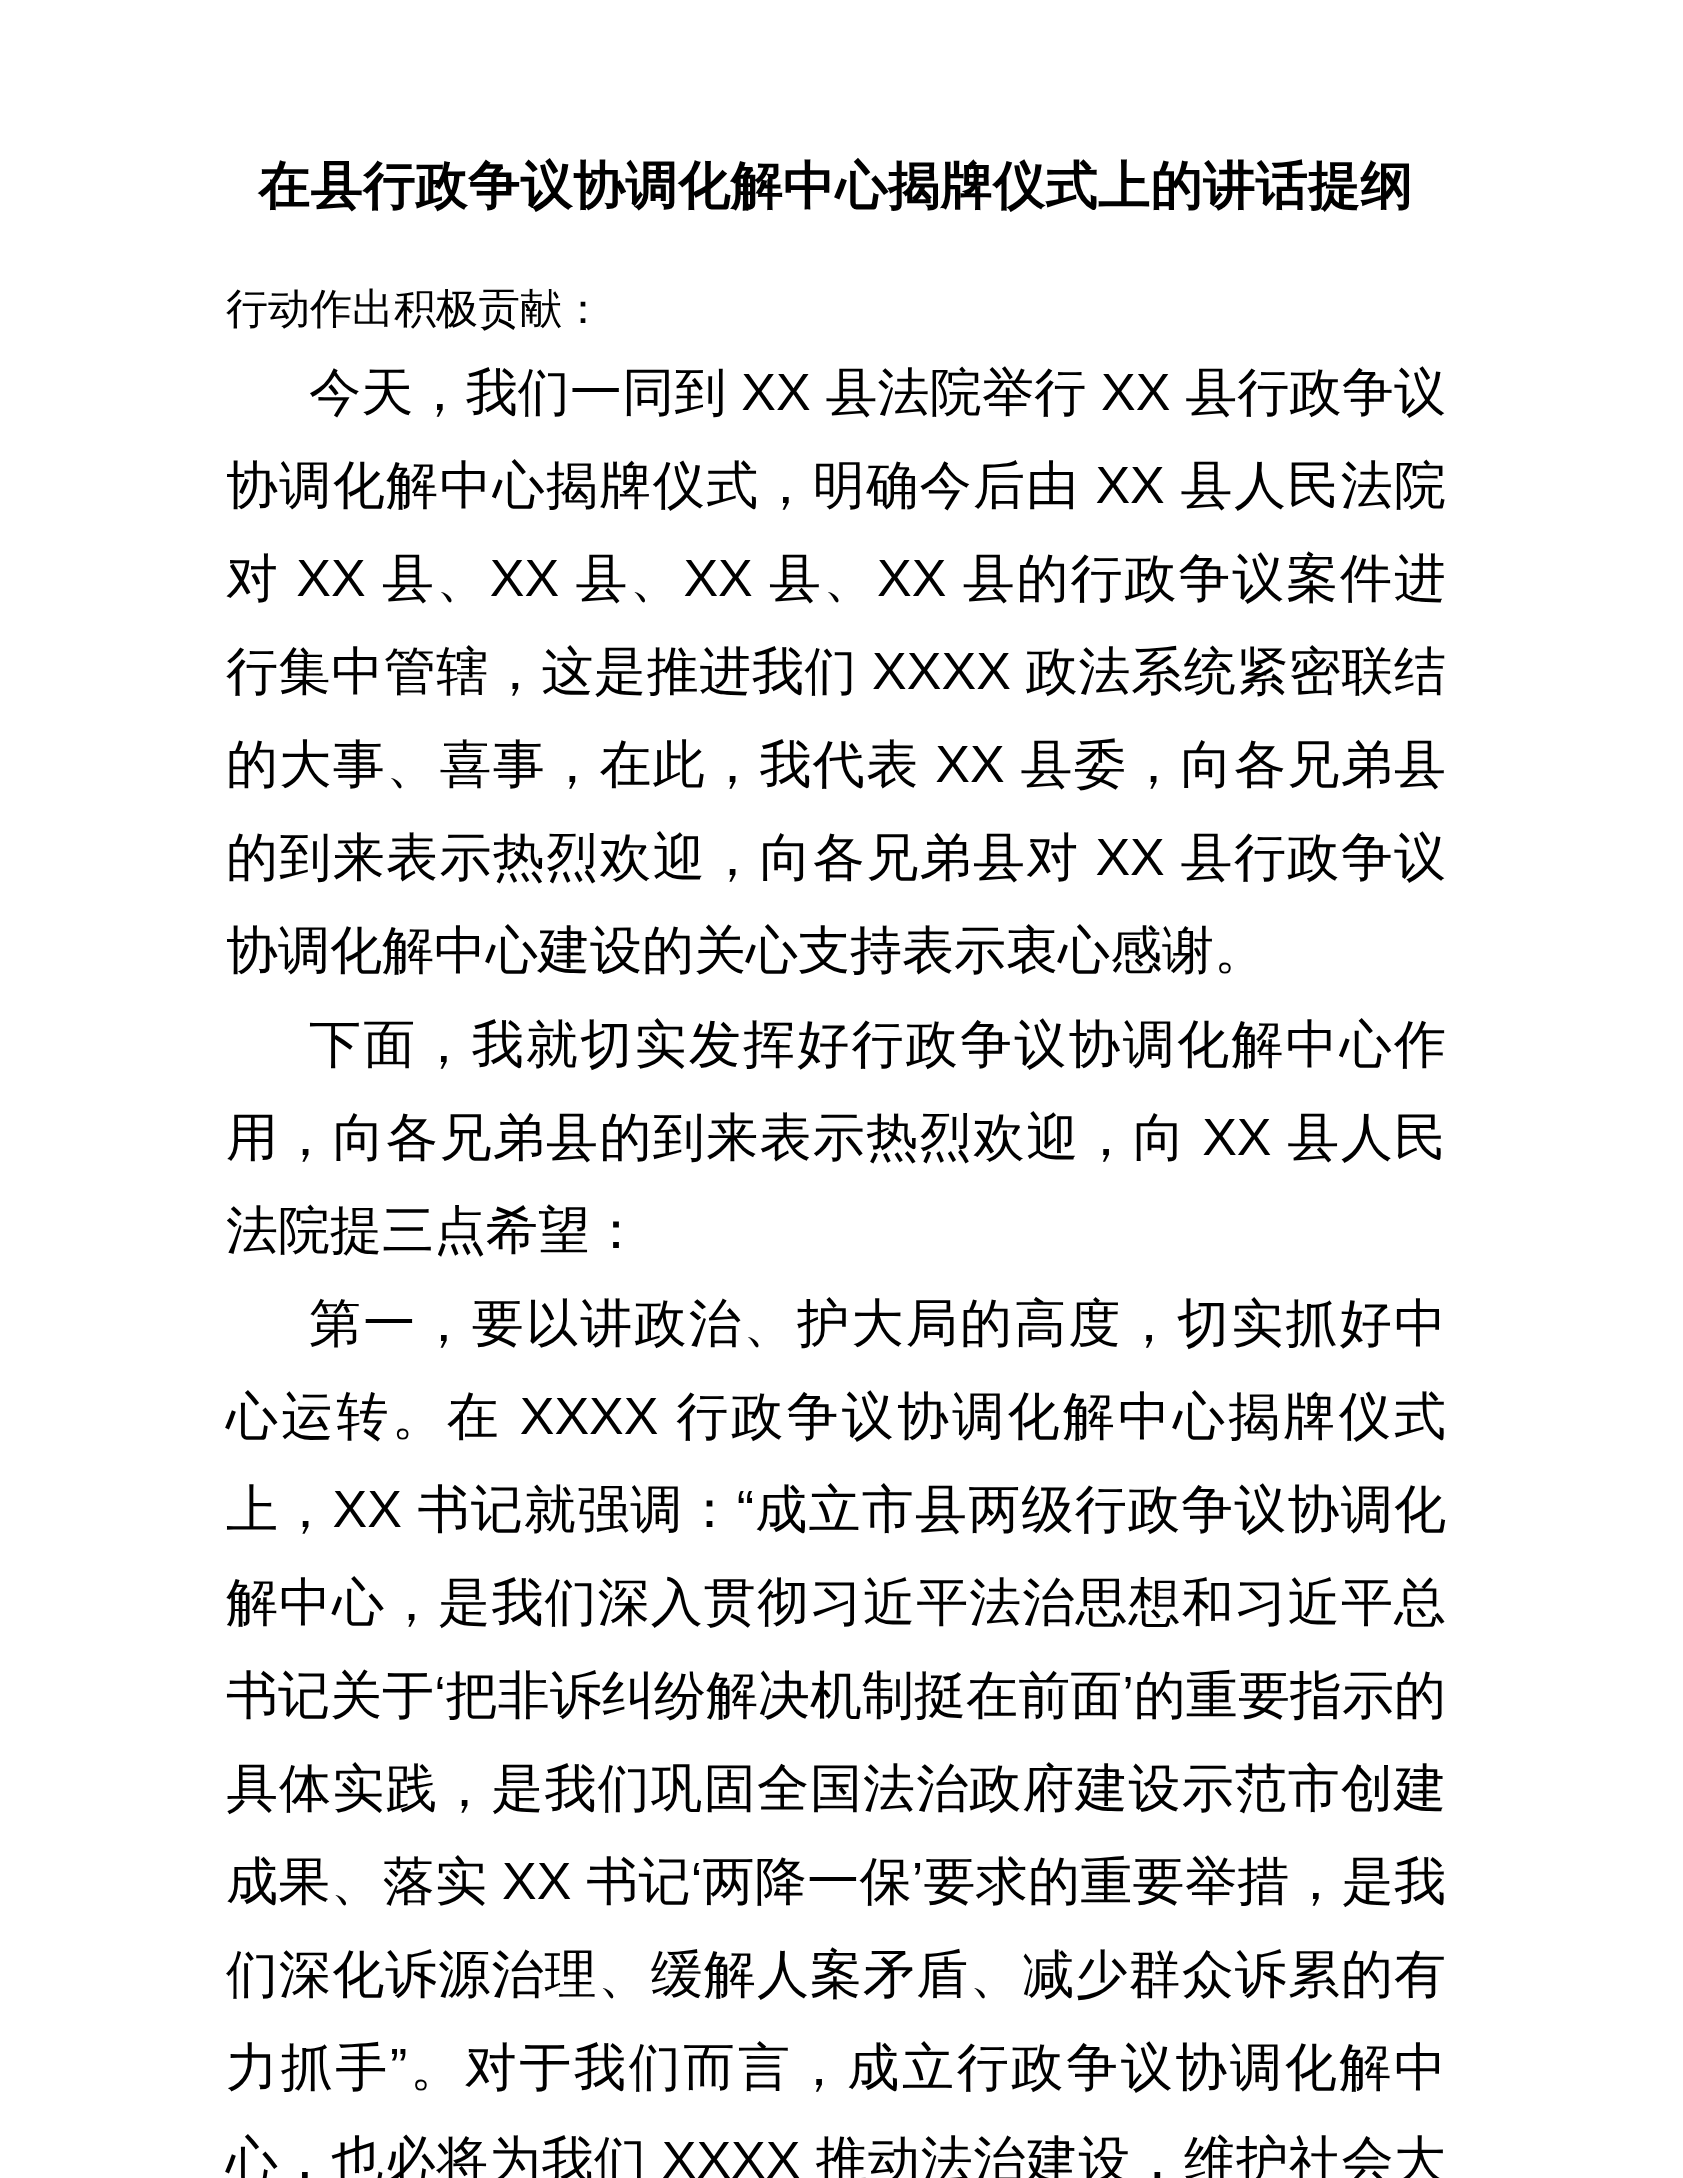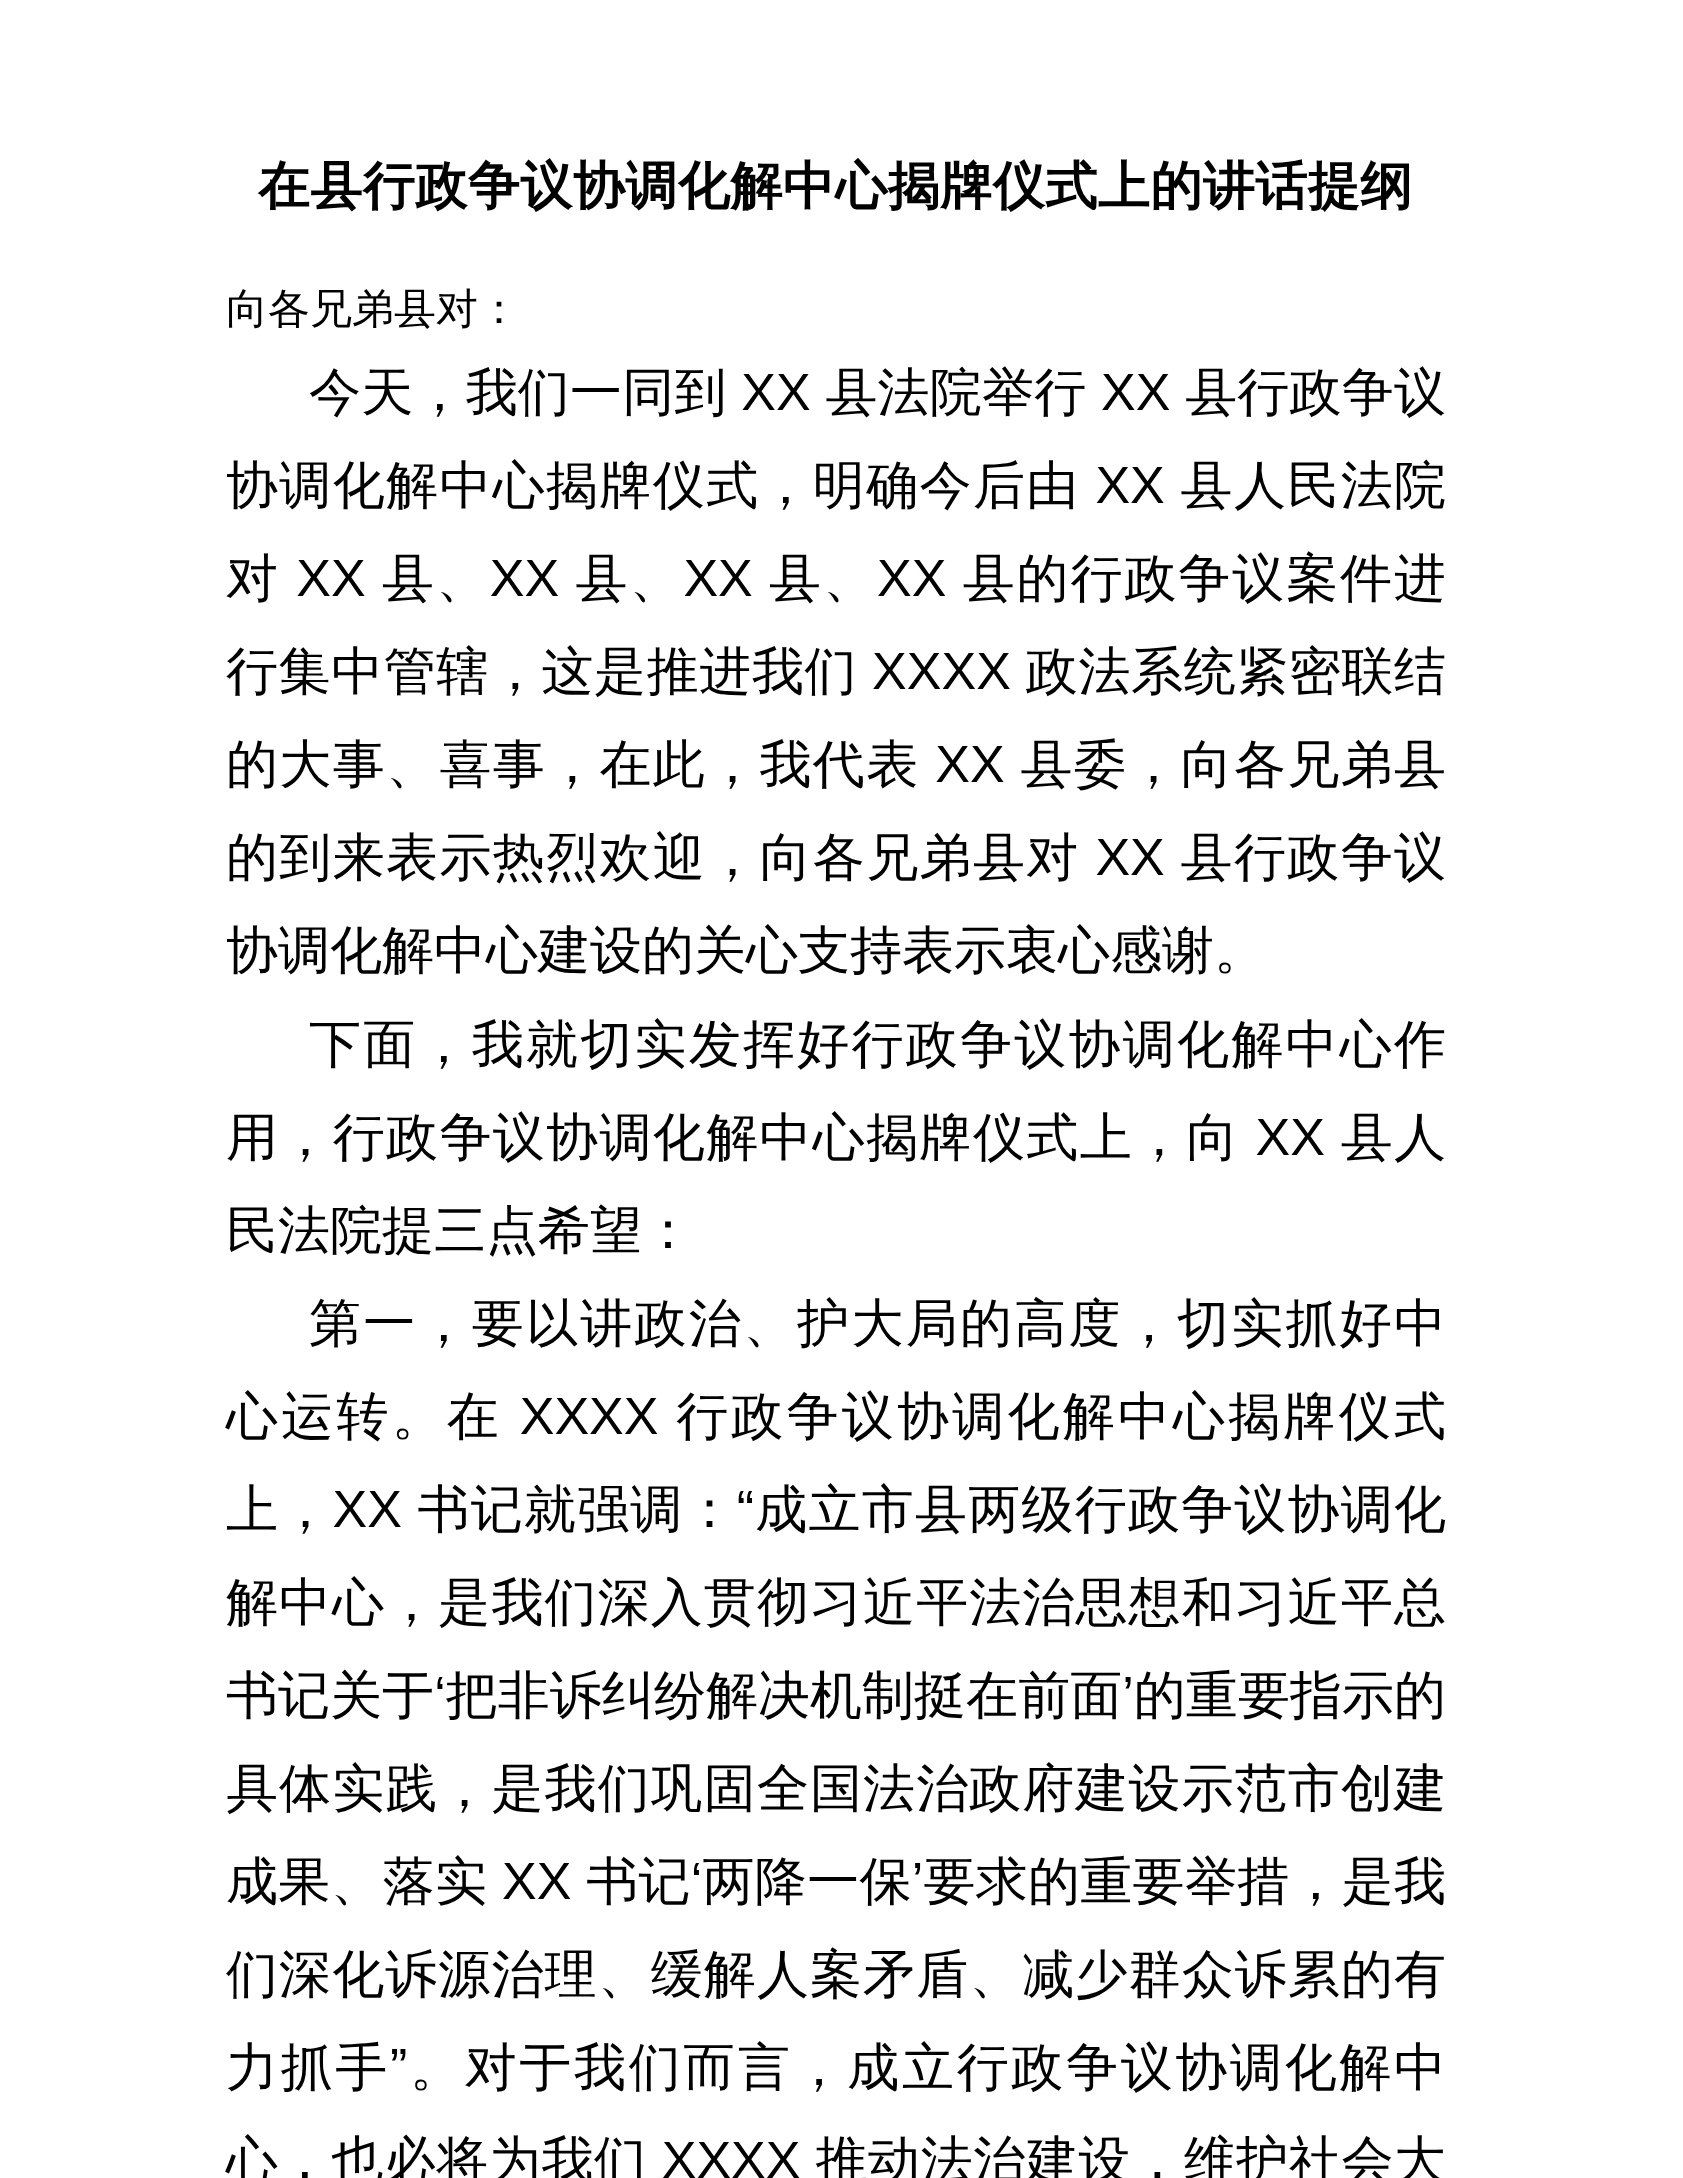--- a/index.html
+++ b/index.html
@@ -67,23 +67,23 @@
   }
 </style>
 </head>
 <body>
 
 <div class="page">
   <div class="content">
 
     <h1 class="doc-title">在县行政争议协调化解中心揭牌仪式上的讲话提纲</h1>
 
-    <p class="salutation">向各兄弟县对：</p>
+    <p class="salutation">行动作出积极贡献：</p>
 
     <p class="para indent">今天，我们一同到 XX 县法院举行 XX 县行政争议协调化解中心揭牌仪式，明确今后由 XX 县人民法院对 XX 县、XX 县、XX 县、XX 县的行政争议案件进行集中管辖，这是推进我们 XXXX 政法系统紧密联结的大事、喜事，在此，我代表 XX 县委，向各兄弟县的到来表示热烈欢迎，向各兄弟县对 XX 县行政争议协调化解中心建设的关心支持表示衷心感谢。</p>
 
-    <p class="para indent">下面，我就切实发挥好行政争议协调化解中心作用，行政争议协调化解中心揭牌仪式上，向 XX 县人民法院提三点希望：</p>
+    <p class="para indent">下面，我就切实发挥好行政争议协调化解中心作用，向各兄弟县的到来表示热烈欢迎，向 XX 县人民法院提三点希望：</p>
 
     <p class="para indent">第一，要以讲政治、护大局的高度，切实抓好中心运转。在 XXXX 行政争议协调化解中心揭牌仪式上，XX 书记就强调：“成立市县两级行政争议协调化解中心，是我们深入贯彻习近平法治思想和习近平总书记关于‘把非诉纠纷解决机制挺在前面’的重要指示的具体实践，是我们巩固全国法治政府建设示范市创建成果、落实 XX 书记‘两降一保’要求的重要举措，是我们深化诉源治理、缓解人案矛盾、减少群众诉累的有力抓手”。对于我们而言，成立行政争议协调化解中心，也必将为我们 XXXX 推动法治建设，维护社会大局稳定，服务保障“XXX”行动作出积极贡献。希望县人民法院严格遵照上级关于建设行政争议协调化解中心要求，全力推动中央、省委、</p>
 
   </div>
 </div>
 
 
 </body></html>

